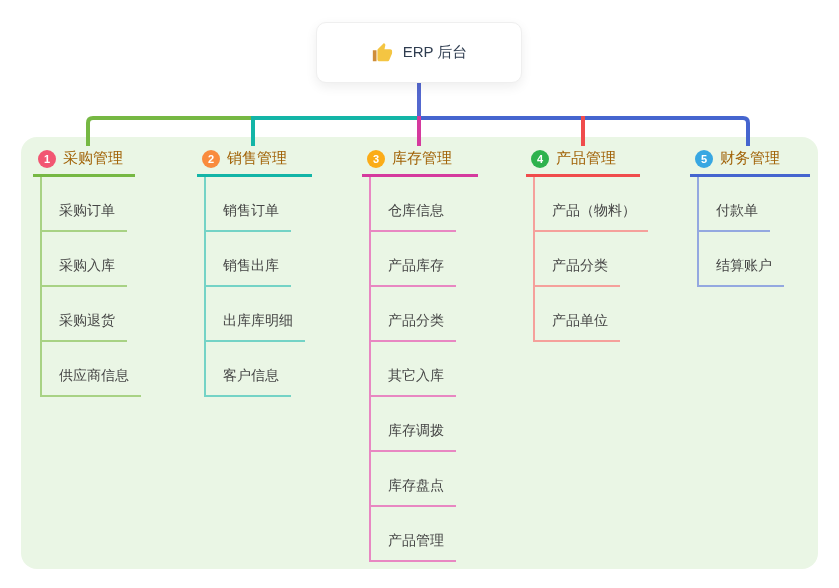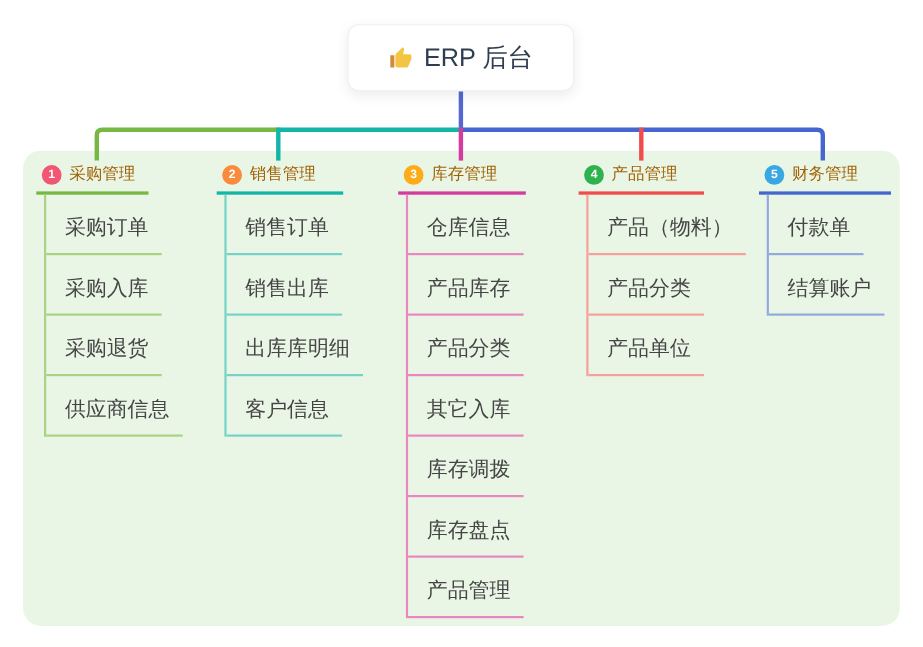--- a/index.html
+++ b/index.html
@@ -9,35 +9,35 @@
   .panel { position:absolute; left:21px; top:137px; width:797px; height:432px;
            background:#eaf6e5; border-radius:16px; }
 
   .connectors { position:absolute; left:0; top:0; width:839px; height:588px;
                 pointer-events:none; }
 
   .root-node { position:absolute; left:316px; top:22px; width:206px; height:61px;
                background:#ffffff; border:1px solid #efefef; border-radius:10px;
                box-shadow:0 4px 12px rgba(0,0,0,.07);
                display:flex; align-items:center; justify-content:center; gap:10px;
-               font-size:23px; font-weight:500; color:#2f3d50; cursor:pointer; }
+               font-size:15px; font-weight:500; color:#2f3d50; cursor:pointer; }
   .thumb { display:flex; align-items:center; }
 
   .branch { position:absolute; top:143px; }
   .head { display:flex; align-items:center; gap:7px; padding-left:5px;
           height:34px; border-bottom:3px solid var(--c); cursor:pointer; }
   .badge { width:18px; height:18px; border-radius:50%; background:var(--badge);
            color:#fff; font-size:11px; font-weight:bold;
            display:flex; align-items:center; justify-content:center; flex:0 0 18px; }
   .blabel { font-size:15px; color:#a16207; white-space:nowrap; }
 
   .children { margin-left:7px; border-left:2px solid var(--lc); }
   .child { height:55px; display:flex; align-items:flex-end; }
   .clabel { padding:0 12px 10px 17px; border-bottom:2px solid var(--lc);
-            font-size:19px; color:#454545; white-space:nowrap; cursor:pointer; }
+            font-size:14px; color:#454545; white-space:nowrap; cursor:pointer; }
 
   .b1 { --c:#76b843; --lc:#a8d284; --badge:#f25672; left:33px; }  .b1 .head { width:102px; }
   .b2 { --c:#13b5a7; --lc:#74d3c6; --badge:#f98b3d; left:197px; } .b2 .head { width:115px; }
   .b3 { --c:#d53a9e; --lc:#e887c2; --badge:#fbac18; left:362px; } .b3 .head { width:116px; }
   .b4 { --c:#f04c4c; --lc:#f5a09b; --badge:#2eb24d; left:526px; } .b4 .head { width:114px; }
   .b5 { --c:#4565cf; --lc:#94a8e0; --badge:#38a7e2; left:690px; } .b5 .head { width:120px; }
 </style>
 </head>
 <body>
 

